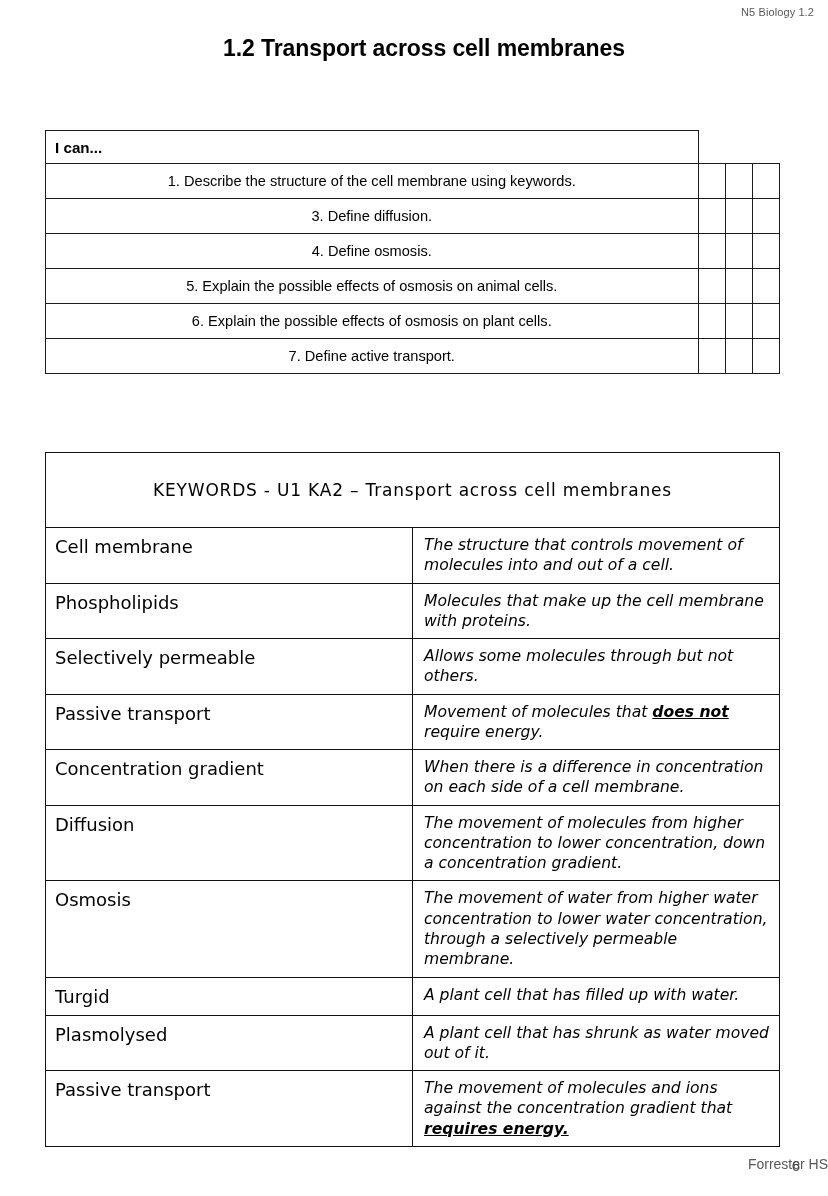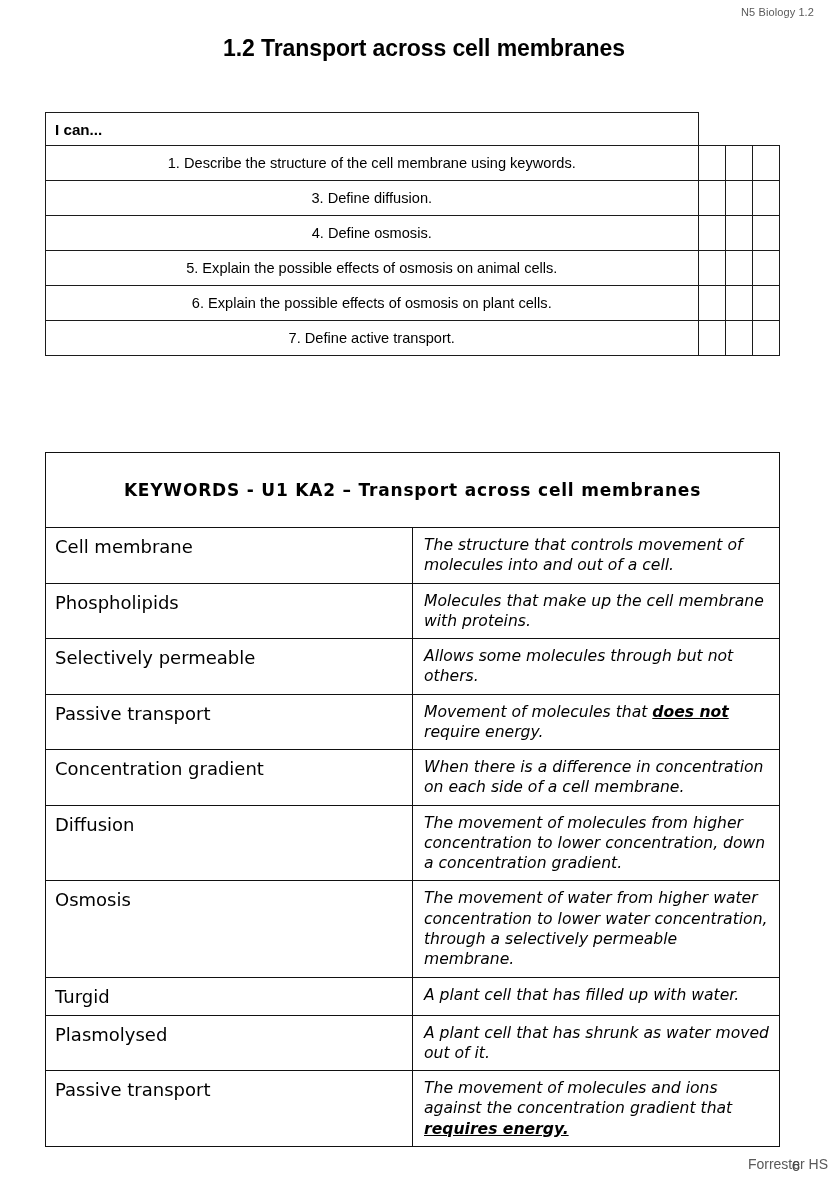--- a/index.html
+++ b/index.html
@@ -43,21 +43,21 @@
     font-weight: bold;
     letter-spacing: -0.1px;
     padding-left: 20px;
     box-sizing: border-box;
   }
 
   
   .ican-table {
     position: absolute;
     left: 45px;
-    top: 112px;
+    top: 130px;
     width: 735px;
     border-collapse: collapse;
     table-layout: fixed;
     font-size: 14.6px;
   }
   .ican-table td {
     border: 1.6px solid #1c1c1c;
     padding: 0;
     vertical-align: middle;
   }
@@ -92,21 +92,21 @@
     border-collapse: collapse;
     table-layout: fixed;
     font-family: "DejaVu Sans", sans-serif;
   }
   .kw-table td {
     border: 1.7px solid #111111;
     vertical-align: top;
   }
   .kw-title-cell {
     text-align: center;
-    font-weight: bold;
+    font-weight: normal;
     font-size: 17px;
     letter-spacing: 0.8px;
     height: 74px;
     vertical-align: middle !important;
     padding: 0 10px;
   }
   .kw-term {
     width: 182px;
     font-size: 18px;
     line-height: 1.28;

